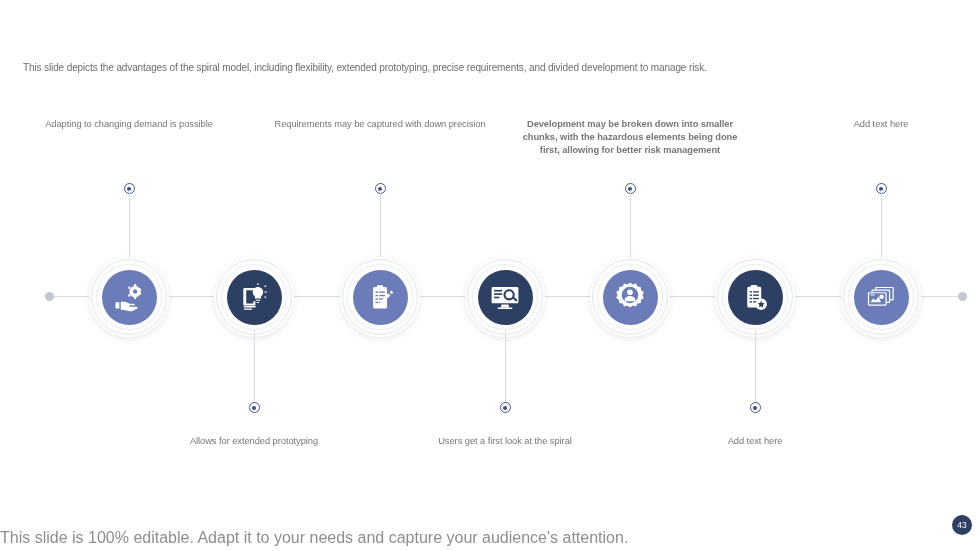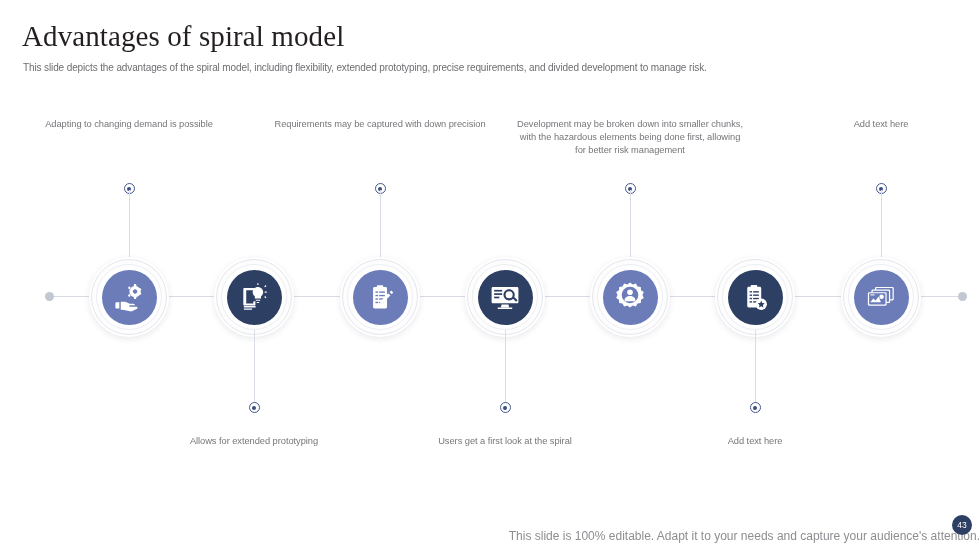--- a/index.html
+++ b/index.html
@@ -171,36 +171,36 @@
     line-height: 13.2px;
     color: #75767a;
     letter-spacing: -0.05px;
   }
   .node.up .label {
     width: 230px;
     left: -115px;
     bottom: auto;
     top: 18px;
   }
-  .node.up .label.tall { top: 18px; }
+  .node.up .label.tall { top: 18px; font-weight: bold; }
   .node.down .label {
     width: 230px;
     left: -115px;
     top: 318px;
     margin-top: 17px;
   }
 
   
   .footer-note {
     position: absolute;
     left: 0;
     right: 0;
     top: 529px;
-    text-align: right;
-    font-size: 12px;
+    text-align: left;
+    font-size: 16px;
     color: #8d8e92;
   }
   .page-badge {
     position: absolute;
     right: 8px;
     top: 515px;
     width: 20px;
     height: 20px;
     border-radius: 50%;
     background: #2d3f63;
@@ -210,21 +210,20 @@
     align-items: center;
     justify-content: center;
     font-family: "Liberation Sans", sans-serif;
   }
 </style>
 </head>
 <body>
 
 <div class="slide">
 
-  <div class="page-title">Advantages of spiral model</div>
   <div class="page-subtitle">This slide depicts the advantages of the spiral model, including flexibility, extended prototyping, precise requirements, and divided development to manage risk.</div>
 
   <div class="timeline">
     <div class="axis"></div>
     <div class="axis-cap left"></div>
     <div class="axis-cap right"></div>
 
     <div class="node up" style="left:113px">
       <div class="label">Adapting to changing demand is possible</div>
       <div class="marker"></div>

